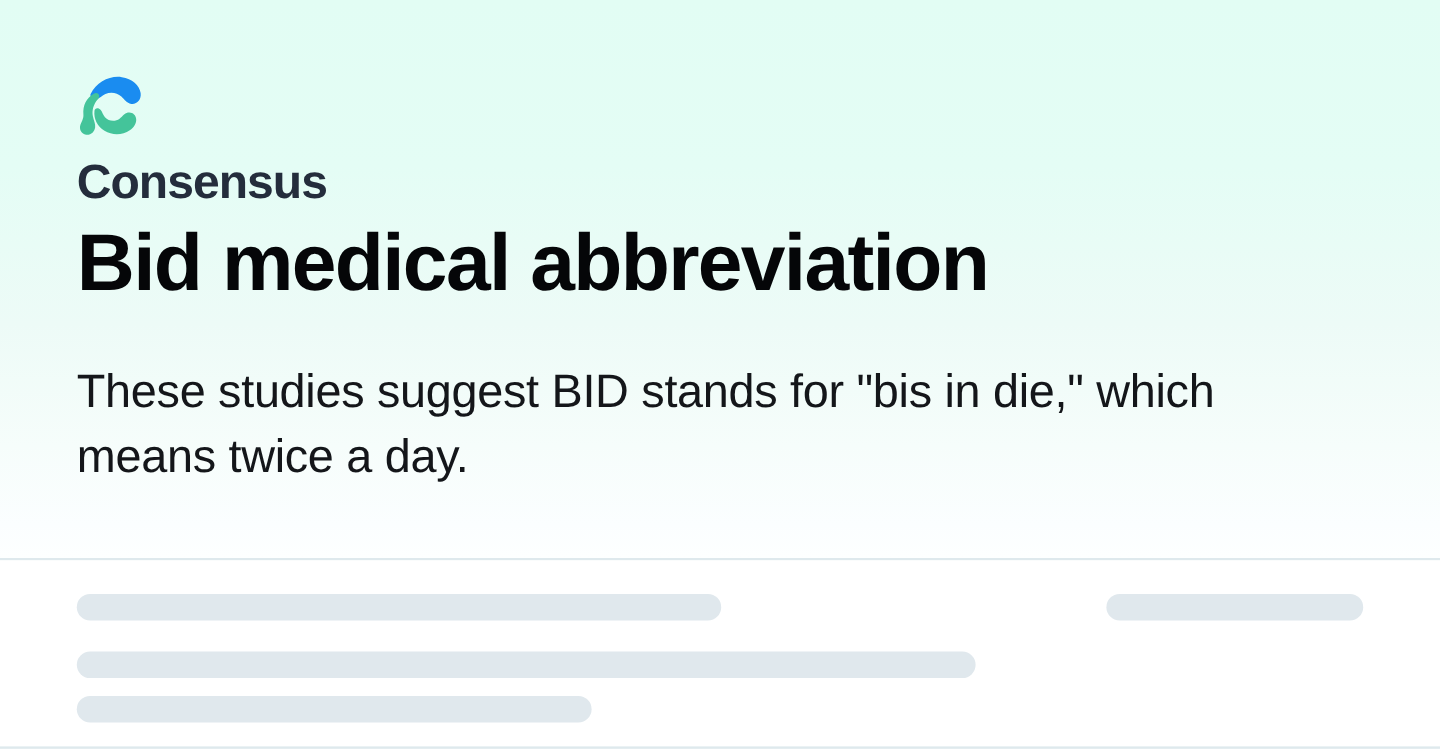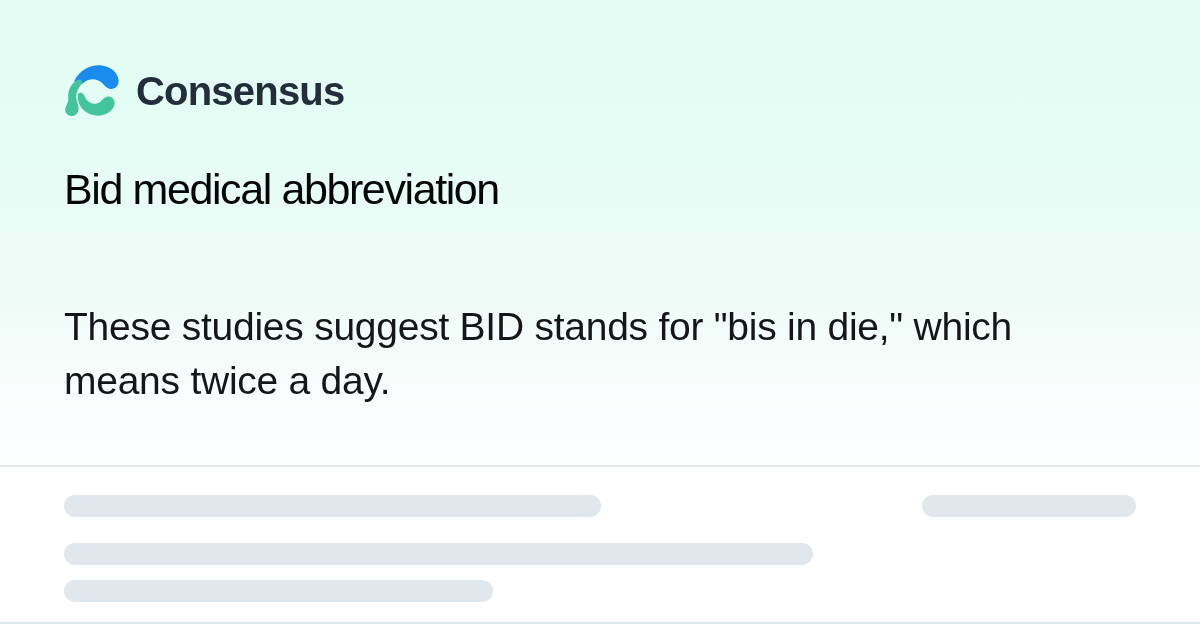--- a/index.html
+++ b/index.html
@@ -38,23 +38,23 @@
                 #fdffff 100%);
     padding: 0 64px;
   }
 
   
   .brand {
     position: absolute;
     left: 64px;
     top: 60px;
     display: flex;
-    align-items: center;
     gap: 15px;
     height: 62px;
+    flex-direction: column;
   }
 
   .brand-mark {
     width: 57px;
     height: 60px;
     flex: 0 0 57px;
     display: block;
   }
 
   .brand-name {
@@ -63,24 +63,24 @@
     letter-spacing: -0.8px;
     color: #242d3c;
     line-height: 1;
     white-space: nowrap;
   }
 
   
   .hero-title {
     position: absolute;
     left: 64px;
-    top: 165px;
+    top: 182px;
     width: 1060px;
-    font-size: 43px;
-    font-weight: 400;
+    font-size: 67px;
+    font-weight: 700;
     letter-spacing: -1.4px;
     line-height: 1.12;
     color: #050608;
   }
 
   
   .hero-answer {
     position: absolute;
     left: 64px;
     top: 300px;

